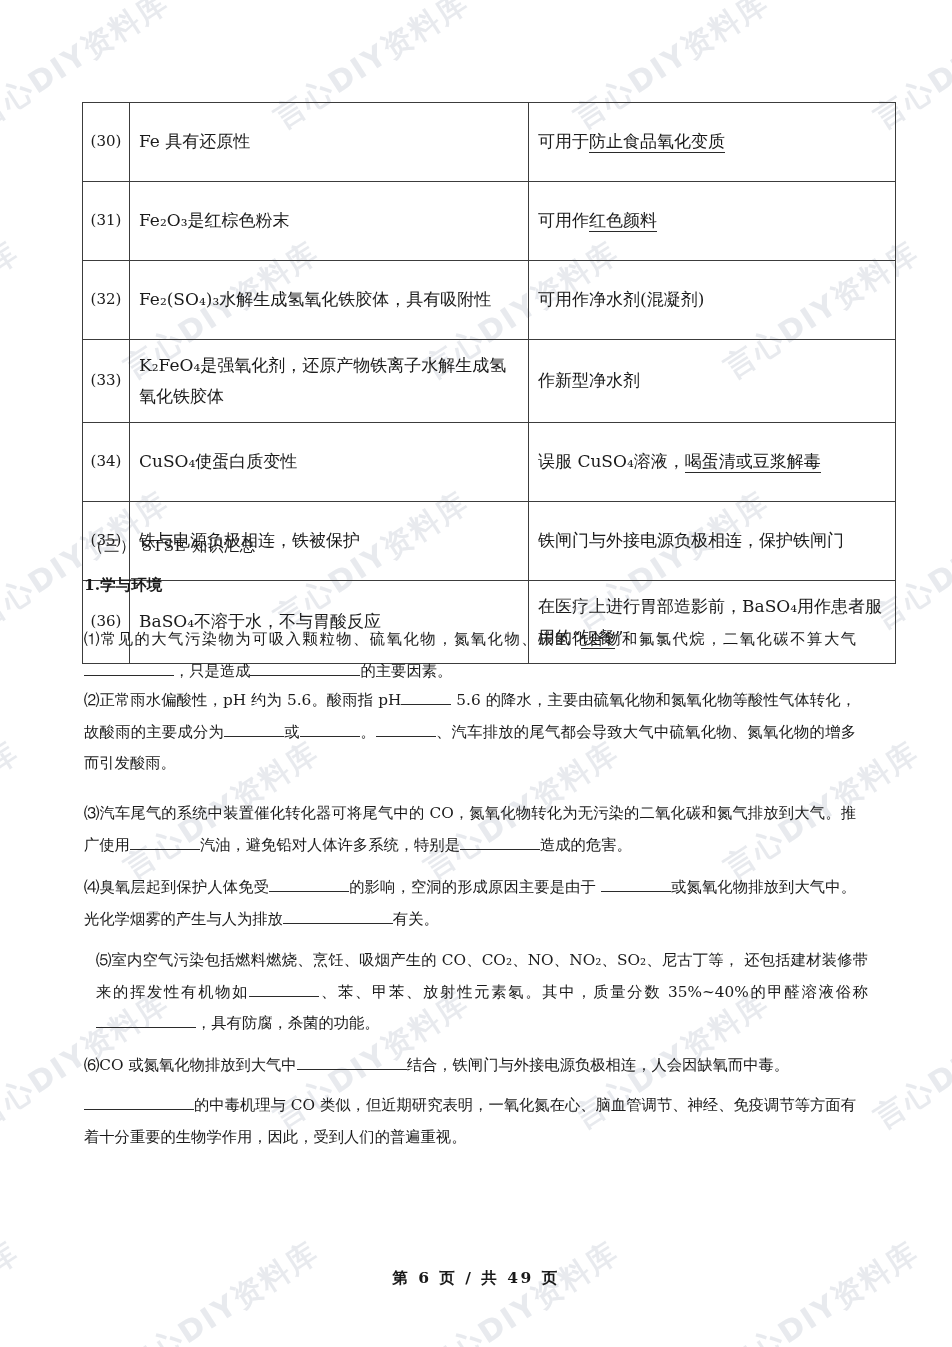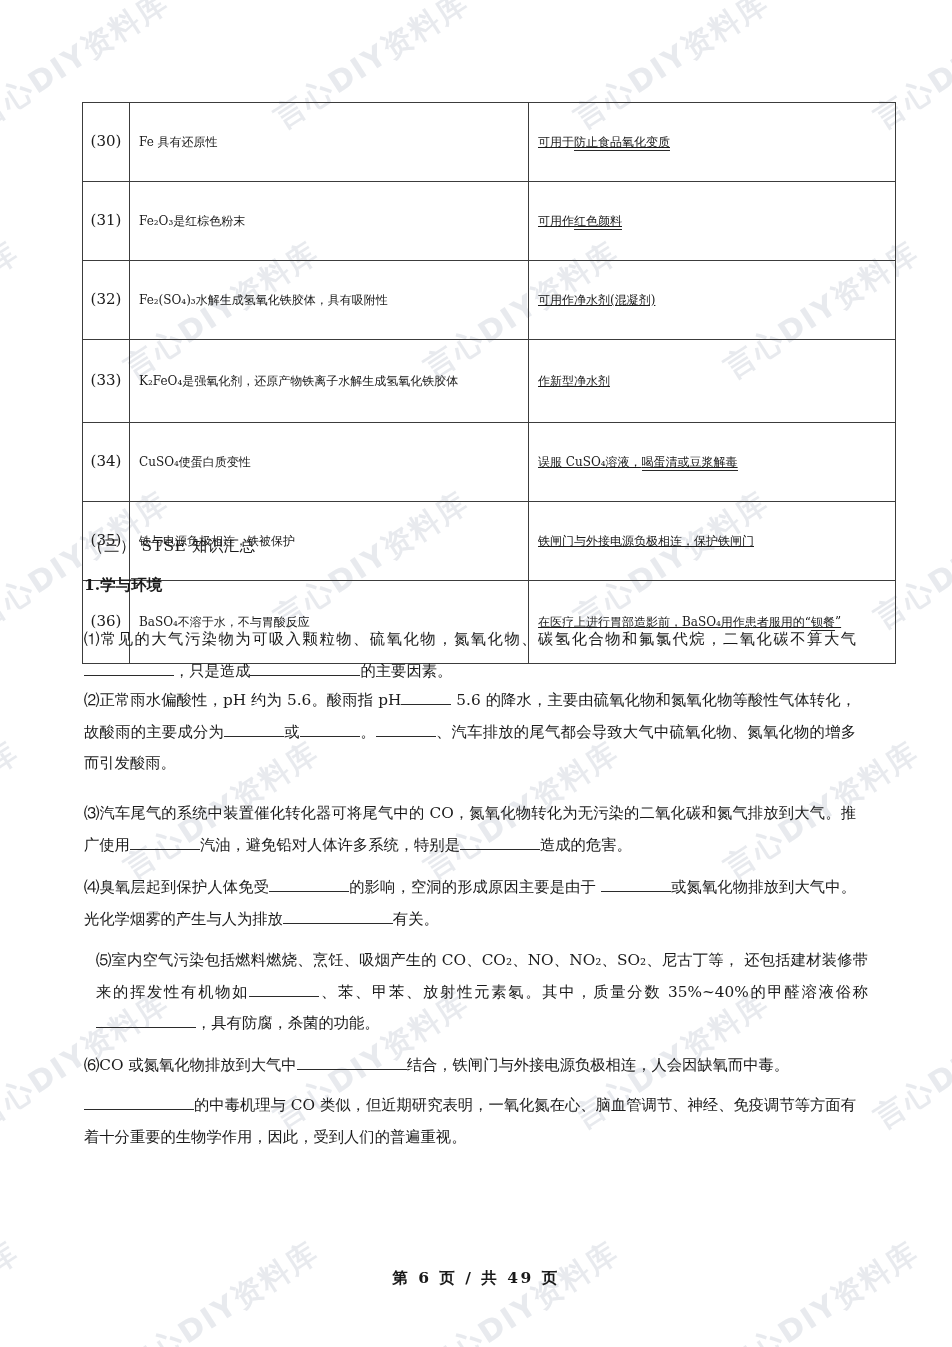--- a/index.html
+++ b/index.html
@@ -49,37 +49,36 @@
     position: absolute;
     left: 82px;
     top: 102px;
     width: 772px;
     border-collapse: collapse;
     table-layout: fixed;
   }
   .fact-table td {
     border: 1px solid #3c3c3c;
     padding: 6px 9px;
-    font-size: 12px;
+    font-size: 17px;
     line-height: 1.85;
     vertical-align: middle;
     font-family: "DejaVu Serif", "Liberation Serif", serif;
   }
   .fact-table td.num {
     width: 42px;
     text-align: center;
     padding: 6px 2px;
     font-size: 15px;
   }
   .fact-table td.stmt {
     width: 380px;
   }
   .fact-table td.use {
     width: 348px;
-    text-decoration: underline;
   }
   .r-tall td { height: 66px; }
   .r-xtall td { height: 70px; }
   .u  { border-bottom: 1px solid #2a2a2a; padding-bottom: 1px; }
 
   
   .sec-head {
     position: absolute;
     left: 88px;
     font-size: 15.5px;

